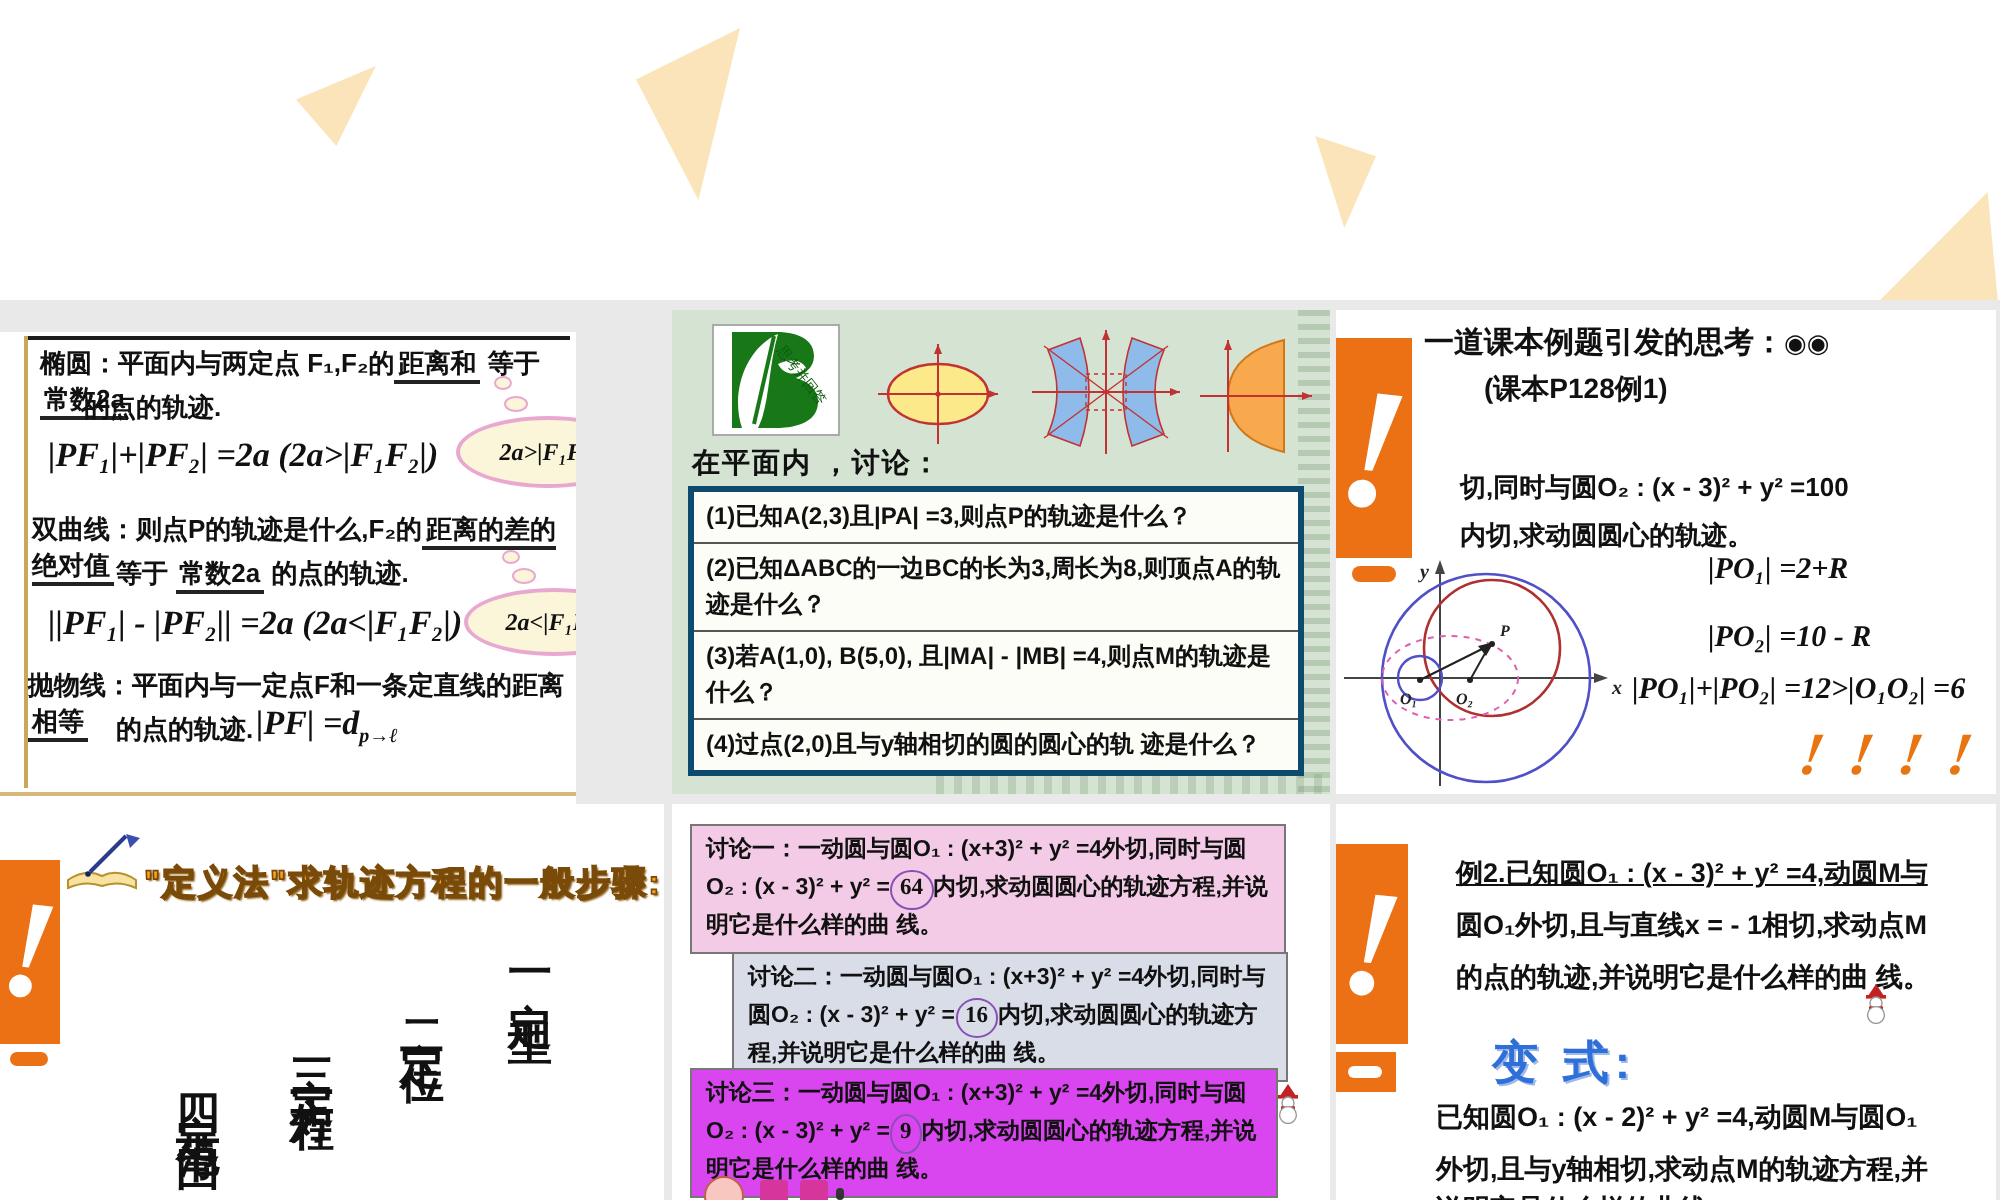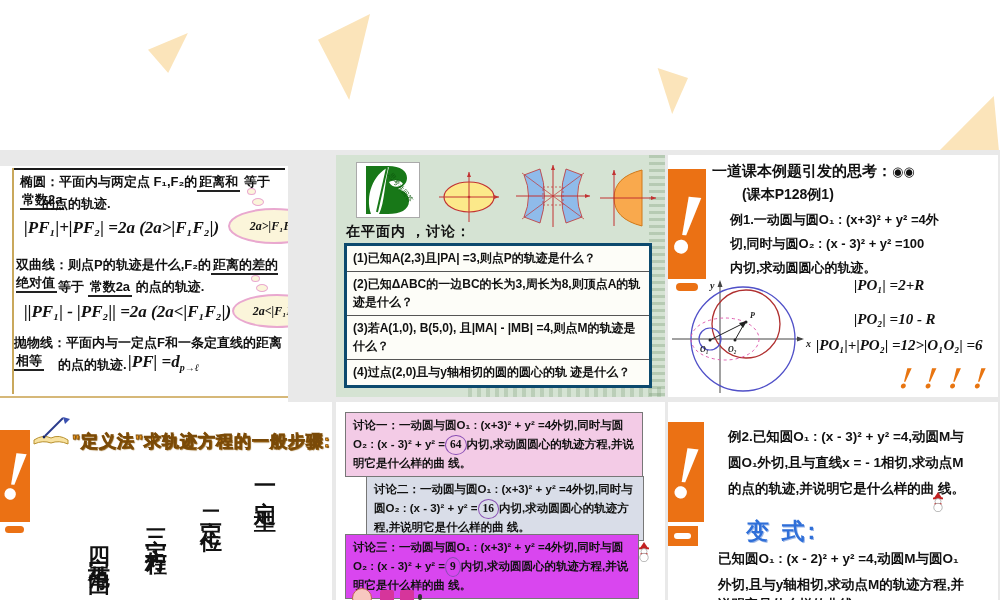--- a/index.html
+++ b/index.html
@@ -145,21 +145,20 @@
 
     <div class="slide" style="left:668px;top:5px;width:330px;height:242px;">
       <div class="excl" style="left:0;top:14px;width:38px;height:110px;">
           <span style="font-size:86px;">!</span>
         </div>
       <div class="excl-dash" style="left:8px;top:128px;width:22px;height:8px;"></div>
 
       <div class="ab cn" style="left:44px;top:7px;font-size:15px;"><span>一道课本例题引发的思考：</span><span style="font-size:13px;">◉◉</span></div>
       <div class="ab cn" style="left:74px;top:31px;font-size:14px;">(课本P128例1)</div>
 
-      <div class="ab cn" style="left:62px;top:56px;font-size:13px;">例1.一动圆与圆O₁ : (x+3)² + y² =4外</div>
       <div class="ab cn" style="left:62px;top:80px;font-size:13px;">切,同时与圆O₂ : (x - 3)² + y² =100</div>
       <div class="ab cn" style="left:62px;top:104px;font-size:13px;">内切,求动圆圆心的轨迹。</div>
 
       <svg class="ab" style="left:2px;top:122px;" width="165" height="118" viewBox="0 0 165 118">
         <line x1="2" y1="62" x2="132" y2="62" stroke="#444" stroke-width="1"></line>
         <polygon points="134,62 127,59.5 127,64.5" fill="#444"></polygon>
         <line x1="50" y1="5" x2="50" y2="116" stroke="#444" stroke-width="1"></line>
         <polygon points="50,3 47.5,10 52.5,10" fill="#444"></polygon>
         <circle cx="73" cy="62" r="52" fill="none" stroke="#5050C8" stroke-width="1.3"></circle>
         <circle cx="76" cy="47" r="34" fill="none" stroke="#B03030" stroke-width="1.3"></circle>
@@ -228,21 +227,21 @@
     </div>
 
     <div class="slide" style="left:668px;top:252px;width:330px;height:198px;">
       <div class="excl" style="left:0;top:20px;width:36px;height:100px;">
           <span style="font-size:76px;">!</span>
         </div>
       <div class="ab" style="left:0;top:124px;width:30px;height:20px;background:#EB7114;">
         <div style="position:absolute;left:6px;top:7px;width:17px;height:6px;background:#fff;border-radius:4px;"></div>
       </div>
 
-      <div class="ab cn" style="left:60px;top:26px;font-size:13.5px;">例2.已知圆O₁ : (x - 3)² + y² =4,动圆M与</div>
+      <div class="ab cn" style="left:60px;top:26px;font-size:13.5px;text-decoration:underline;">例2.已知圆O₁ : (x - 3)² + y² =4,动圆M与</div>
       <div class="ab cn" style="left:60px;top:52px;font-size:13.5px;">圆O₁外切,且与直线x = - 1相切,求动点M</div>
       <div class="ab cn" style="left:60px;top:78px;font-size:13.5px;">的点的轨迹,并说明它是什么样的曲 线。</div>
 
       <svg class="ab" style="left:262px;top:90px;" width="16" height="20" viewBox="0 0 16 20">
         <polygon points="4,6 12,6 8,0" fill="#C22222"></polygon>
         <rect x="3" y="5.5" width="10" height="1.8" fill="#C22222"></rect>
         <circle cx="8" cy="9.5" r="3" fill="#fff" stroke="#999" stroke-width="0.7"></circle>
         <line x1="4.5" y1="12" x2="11.5" y2="12" stroke="#C22222" stroke-width="1.6"></line>
         <circle cx="8" cy="15.5" r="4.2" fill="#fff" stroke="#999" stroke-width="0.7"></circle>
       </svg>

